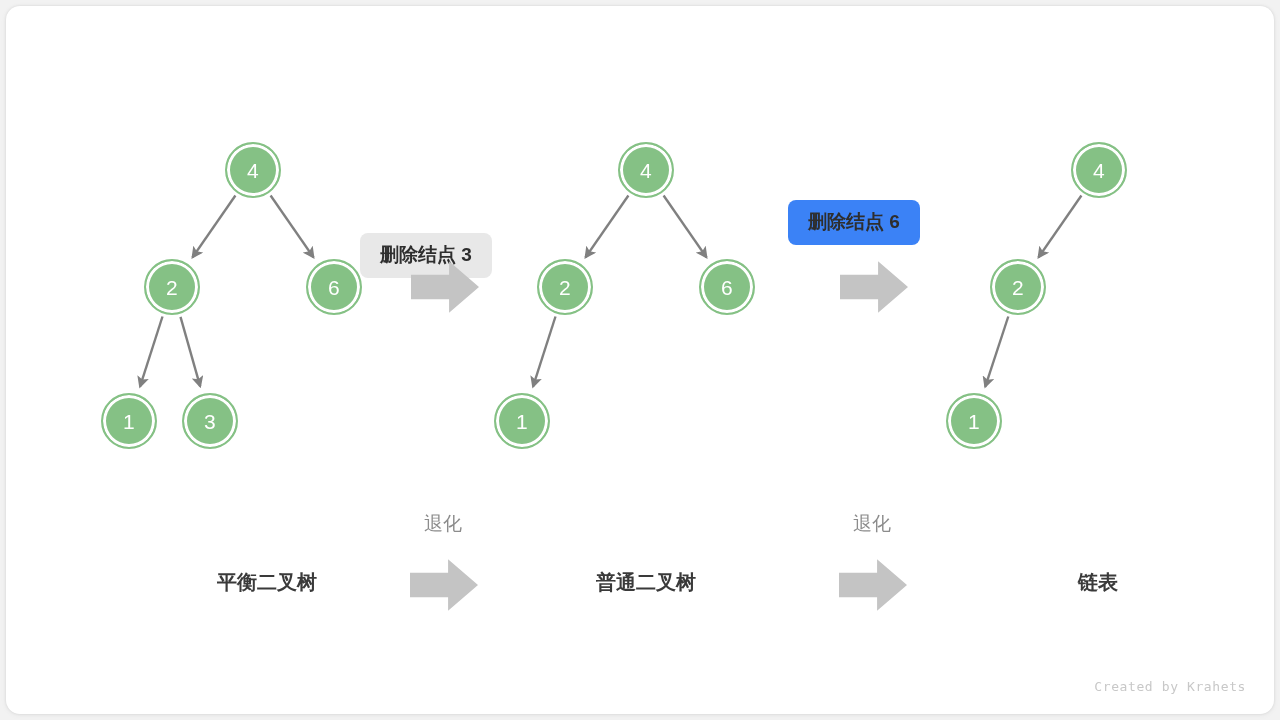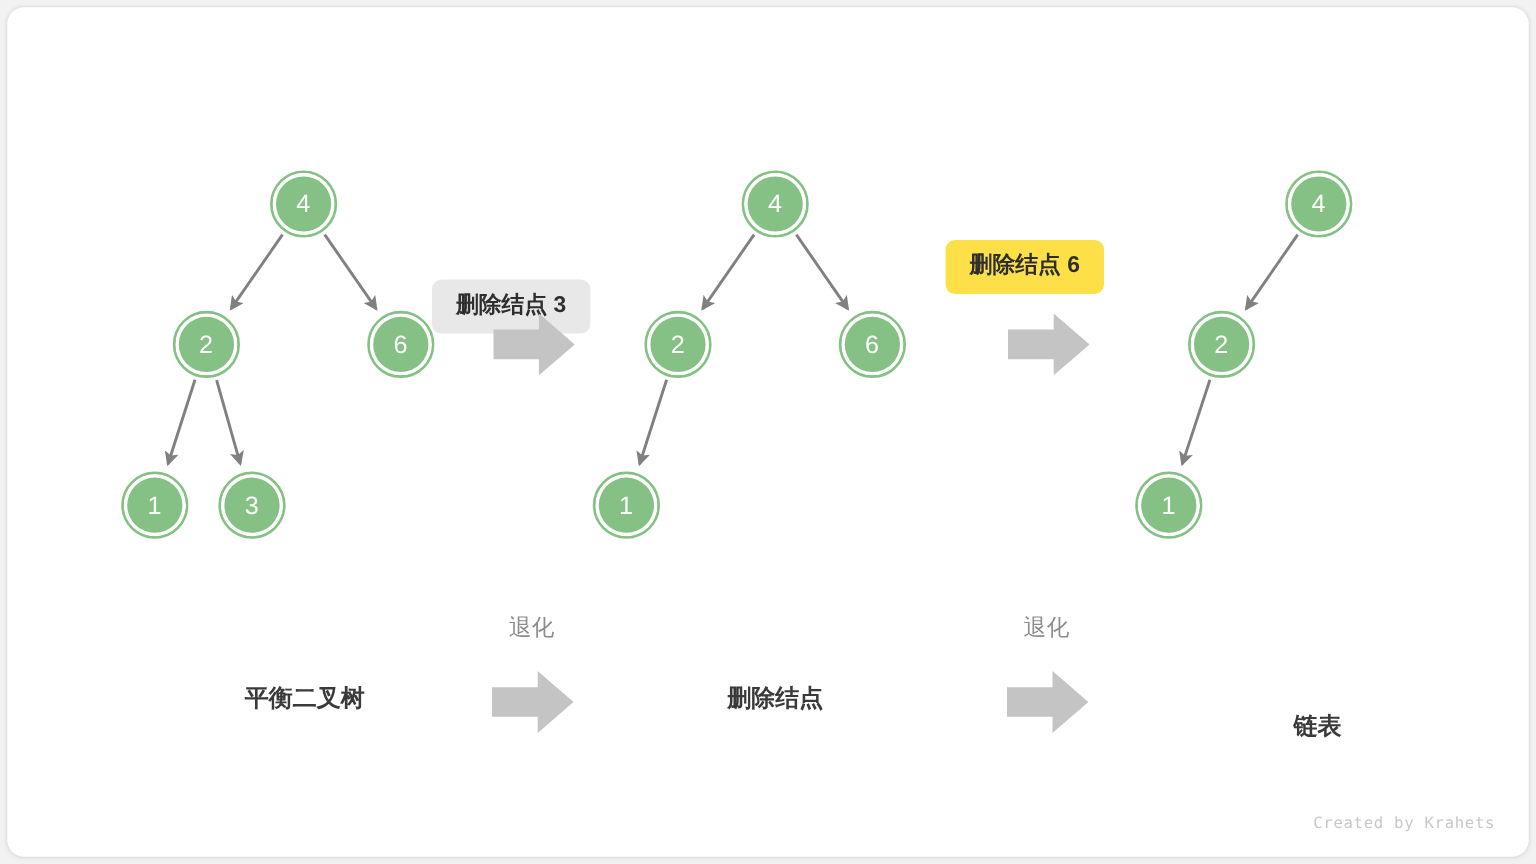--- a/index.html
+++ b/index.html
@@ -143,32 +143,32 @@
       <div class="node" style="left: 559px; top: 281px; background: rgb(133, 193, 133); border-color: rgb(133, 193, 133); color: rgb(255, 255, 255);">2</div>
       <div class="node" style="left: 721px; top: 281px; background: rgb(133, 193, 133); border-color: rgb(133, 193, 133); color: rgb(255, 255, 255);">6</div>
       <div class="node" style="left: 516px; top: 415px; background: rgb(133, 193, 133); border-color: rgb(133, 193, 133); color: rgb(255, 255, 255);">1</div>
       <div class="node" style="left: 1093px; top: 164px; background: rgb(133, 193, 133); border-color: rgb(133, 193, 133); color: rgb(255, 255, 255);">4</div>
       <div class="node" style="left: 1012px; top: 281px; background: rgb(133, 193, 133); border-color: rgb(133, 193, 133); color: rgb(255, 255, 255);">2</div>
       <div class="node" style="left: 968px; top: 415px; background: rgb(133, 193, 133); border-color: rgb(133, 193, 133); color: rgb(255, 255, 255);">1</div>
     </div>
 
   <div id="badges-layer">
       <div class="badge" style="left: 354px; top: 194px; background: rgb(232, 232, 232); color: rgb(46, 46, 46); margin-top: 33px;">删除结点  3</div>
-      <div class="badge" style="left: 782px; top: 194px; background: #fde047; color: rgb(46, 46, 46);">删除结点  6</div>
+      <div class="badge" style="left: 782px; top: 194px; background: #3b82f6; color: rgb(46, 46, 46);">删除结点  6</div>
     </div>
 
   <div id="arrows-layer">
       <div class="block-arrow" style="left: 405px; top: 253px; background: rgb(196, 196, 196); clip-path: polygon(0% 28%, 56% 28%, 56% 4%, 100% 50%, 56% 96%, 56% 72%, 0% 72%);"></div>
       <div class="degrade-label" style="left: 437px; top: 508px; color: rgb(140, 140, 140);">退化</div>
       <div class="block-arrow" style="left: 404px; top: 551px; background: rgb(196, 196, 196); clip-path: polygon(0% 28%, 56% 28%, 56% 4%, 100% 50%, 56% 96%, 56% 72%, 0% 72%);"></div>
       <div class="block-arrow" style="left: 834px; top: 253px; background: rgb(196, 196, 196); clip-path: polygon(0% 28%, 56% 28%, 56% 4%, 100% 50%, 56% 96%, 56% 72%, 0% 72%);"></div>
       <div class="degrade-label" style="left: 866px; top: 508px; color: rgb(140, 140, 140);">退化</div>
       <div class="block-arrow" style="left: 833px; top: 551px; background: rgb(196, 196, 196); clip-path: polygon(0% 28%, 56% 28%, 56% 4%, 100% 50%, 56% 96%, 56% 72%, 0% 72%);"></div>
     </div>
 
   <div id="captions-layer">
-      <div class="caption" style="left: 248px; top: 566px; color: rgb(58, 58, 58);">平衡二叉树</div>
-      <div class="caption" style="left: 640px; top: 566px; color: rgb(58, 58, 58);">删除结点</div>
-      <div class="caption" style="left: 1092px; top: 566px; color: rgb(58, 58, 58); margin-top: 24px;">链表</div>
+      <div class="caption" style="left: 261px; top: 566px; color: rgb(58, 58, 58);">平衡二叉树</div>
+      <div class="caption" style="left: 640px; top: 566px; color: rgb(58, 58, 58);">普通二叉树</div>
+      <div class="caption" style="left: 1092px; top: 566px; color: rgb(58, 58, 58);">链表</div>
     </div>
 
   <div id="watermark" style="color: rgb(200, 200, 200);">Created by Krahets</div>
 </div>
 
 </body></html>

